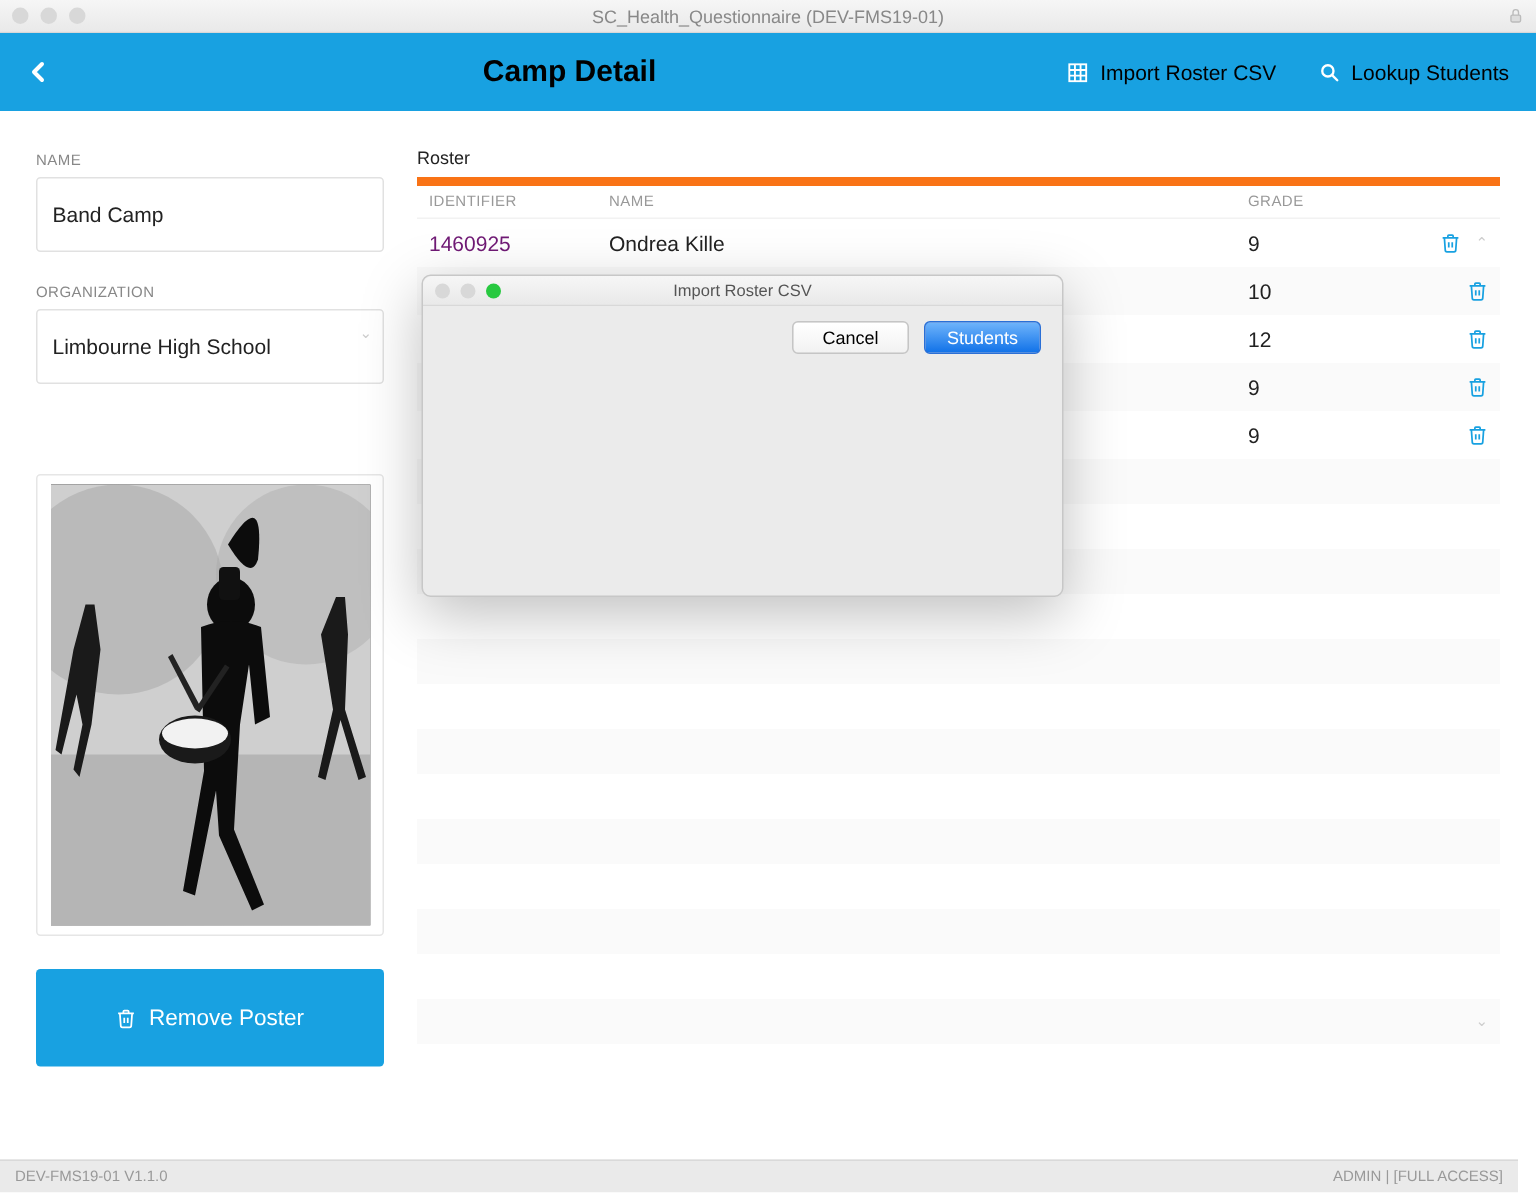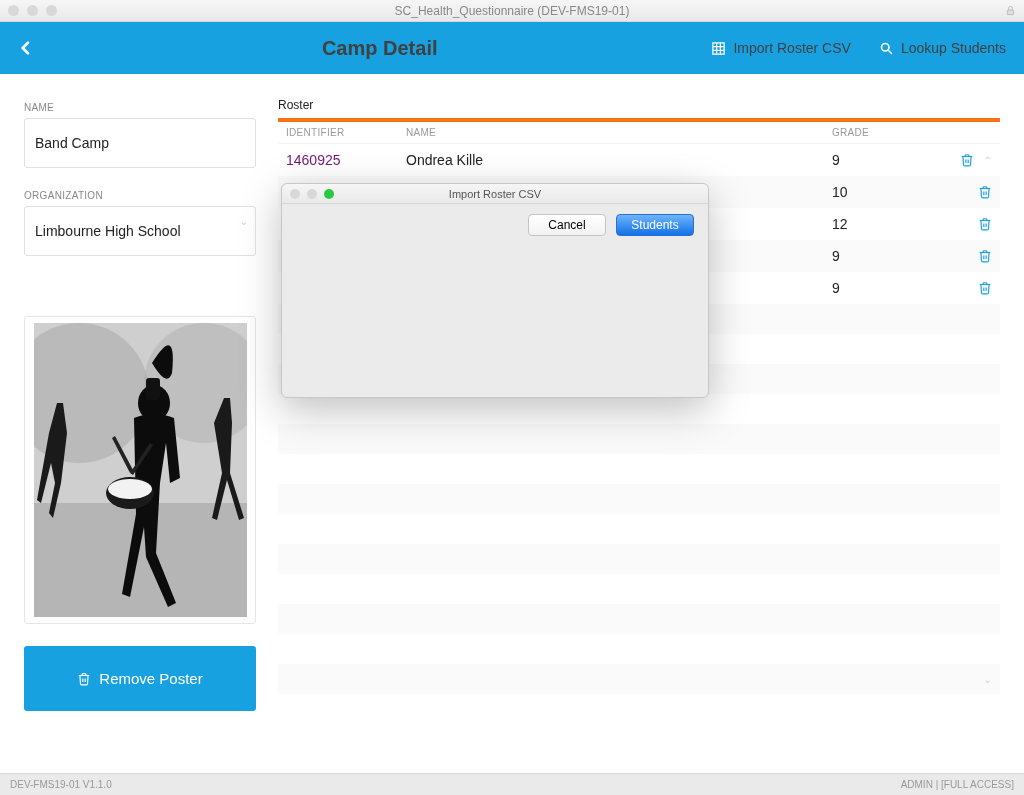--- a/index.html
+++ b/index.html
@@ -45,21 +45,21 @@
     color: #bbb;
     font-size: 12px;
   }
 
   
   .header-bar {
     height: 52px;
     background: #18a1e1;
     display: flex;
     align-items: center;
-    color: #404040;
+    color: #000000;
     padding: 16px 18px;
   }
   .back-chevron {
     width: 30px;
     display: flex;
     align-items: center;
     cursor: pointer;
   }
   .page-title {
     flex: 1;
@@ -157,21 +157,21 @@
   .roster {
     flex: 1;
   }
   .roster-title {
     font-size: 12px;
     font-weight: 500;
     margin-bottom: 6px;
     color: #222;
   }
   .roster-table {
-    border-top: 4px solid #f97316;
+    border-top: 6px solid #f97316;
   }
   .roster-head {
     display: flex;
     font-size: 10px;
     color: #999;
     padding: 5px 8px;
     letter-spacing: 0.3px;
     border-bottom: 1px solid #f2f2f2;
   }
   .col-id { width: 120px; }
@@ -195,21 +195,21 @@
   .roster-row .col-id{color:#701a75;}
   .row-chevron{color:#ccc;font-size:10px;}
 
   .placeholder-row{height:30px;}
   .placeholder-row:nth-child(odd){background:#fff;}
   .placeholder-row:nth-child(even){background:#fafafa;}
 
   
   .footer {
     position: absolute;
-    bottom: 0; left: 0; right: 0;
+    bottom: 0; left: 0; right: 12px;
     height: 22px;
     background: #eaeaea;
     border-top: 1px solid #d9d9d9;
     display: flex;
     align-items: center;
     justify-content: space-between;
     padding: 0 10px;
     font-size: 10px;
     color: #999;
   }

